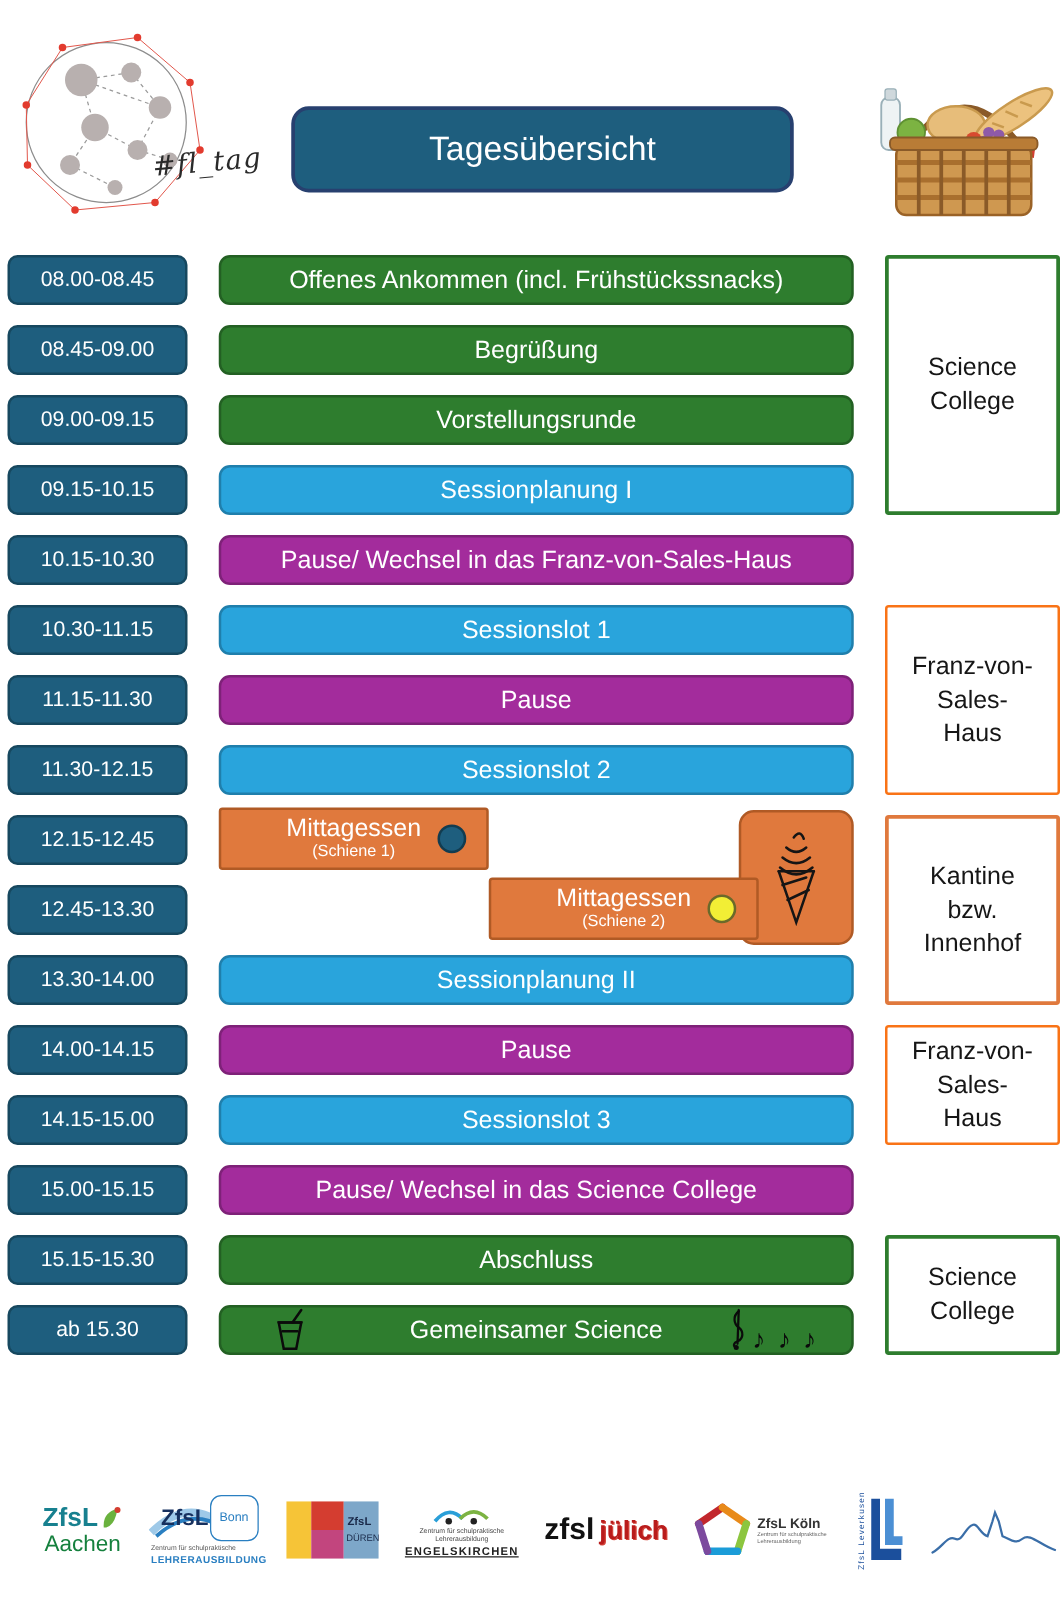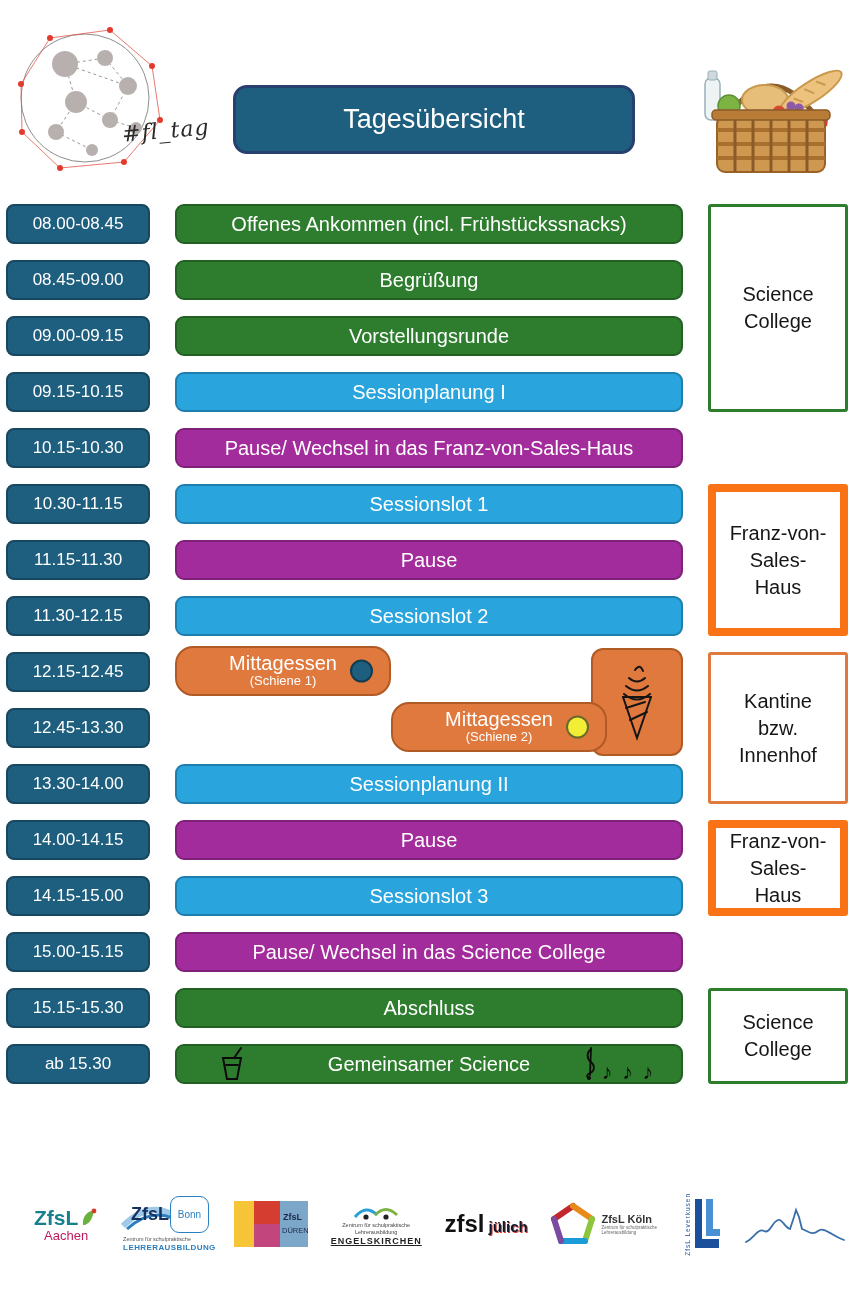--- a/index.html
+++ b/index.html
@@ -23,27 +23,27 @@
      display:flex;align-items:center;justify-content:center;font-size:17px;}
   .a{grid-column:2;border-radius:9px;color:#fff;display:flex;align-items:center;
      justify-content:center;font-size:20px;}
   .a.g{background:#2E7D2E;border:2px solid #236023;}
   .a.b{background:#29A4DC;border:2px solid #1F7FAC;}
   .a.p{background:#A32C9C;border:2px solid #7E2178;}
   .loc{grid-column:3;background:#fff;color:#161616;display:flex;align-items:center;
        justify-content:center;text-align:center;font-size:20px;line-height:1.35;
        white-space:pre-line;border-radius:3px;}
   .loc.g{border:3px solid #2E7D2E;}
-  .loc.b{border:8px solid #f97316;}
+  .loc.b{border:2px solid #f97316;}
   .loc.o{border:3px solid #E0793D;}
 
   
   .a.lunch{background:none;border:none;justify-content:flex-start;}
   .lunch-box{position:relative;width:212px;height:46px;margin-top:-3px;background:#E0793D;
-             border:2px solid #B05A25;border-radius:18px;color:#fff;display:flex;
+             border:2px solid #B05A25;border-radius:3px;color:#fff;display:flex;
              flex-direction:column;align-items:center;justify-content:center;line-height:1.05;}
   .lunch-box .main{font-size:20px;}
   .lunch-box .sub{font-size:13px;}
   .lunch-box.second{margin-left:216px;}
   .marker{position:absolute;right:16px;top:50%;transform:translateY(-50%);
           width:19px;height:19px;border-radius:50%;}
   .marker.teal{background:#1E5E7E;border:2px solid #123C50;}
   .marker.yellow{background:#F2EE35;border:2px solid #6a6a2a;}
   .icecream{grid-column:2;grid-row:9/11;justify-self:end;align-self:start;width:88px;height:104px;
             margin-top:-4px;background:#E0793D;border:2px solid #B05A25;border-radius:12px;
@@ -55,34 +55,34 @@
   .ausklang-notes{position:absolute;right:26px;top:50%;transform:translateY(-50%);
                   display:flex;align-items:flex-end;gap:4px;color:#0b0b0b;}
   .notes-text{font-size:21px;color:#0b0b0b;letter-spacing:2px;line-height:1;}
 
   
   .footer{position:absolute;left:34px;top:1176px;width:814px;height:96px;display:flex;
           align-items:center;justify-content:space-between;}
   .lg{display:flex;flex-direction:column;align-items:center;justify-content:center;text-align:center;}
   .aachen-top{display:flex;align-items:center;gap:2px;}
   .aachen-zfsl{color:#17808f;font-weight:bold;font-size:21px;}
-  .aachen-sub{color:#be185d;font-size:13px;margin-top:-2px;}
+  .aachen-sub{color:#15803d;font-size:18px;margin-top:-2px;}
   .bonn{position:relative;width:90px;height:60px;}
   .bonn-arcs{position:absolute;left:0;top:2px;}
   .bonn-zfsl{position:absolute;left:10px;top:10px;font-size:18px;font-weight:bold;color:#16305e;}
   .bonn-badge{position:absolute;right:2px;top:2px;font-size:10px;color:#2a7fc1;
               border:1.5px solid #2a7fc1;border-radius:9px;padding:12px 7px;background:#fff;}
   .bonn-l1{position:absolute;left:2px;bottom:12px;font-size:5.5px;color:#555;white-space:nowrap;}
   .bonn-l2{position:absolute;left:2px;bottom:2px;font-size:8px;font-weight:bold;color:#2a7fc1;
            letter-spacing:0.4px;white-space:nowrap;}
   .e-l1{font-size:5.5px;color:#444;line-height:1.2;}
   .e-l3{font-size:9px;font-weight:bold;color:#222;letter-spacing:1px;margin-top:1px;text-decoration:underline;}
   .juelich{flex-direction:row;align-items:baseline;gap:4px;}
   .j-zfsl{font-size:24px;font-weight:bold;color:#111;}
-  .j-city{font-size:15px;font-weight:bold;color:#0f172a;text-shadow:1px 1px 0 #d4433a;}
+  .j-city{font-size:21px;font-weight:bold;color:#b91c1c;text-shadow:1px 1px 0 #d4433a;}
   .koeln{flex-direction:row;gap:5px;align-items:center;}
   .k-name{font-size:11px;color:#333;font-weight:bold;text-align:left;}
   .k-sub{font-size:4.5px;color:#666;text-align:left;max-width:60px;}
   .lev{flex-direction:row;gap:2px;align-items:center;}
   .lev-vert{writing-mode:vertical-rl;transform:rotate(180deg);font-size:6.5px;color:#1b4f9c;letter-spacing:1px;}
 </style>
 </head>
 <body>
 
 <div class="page">

